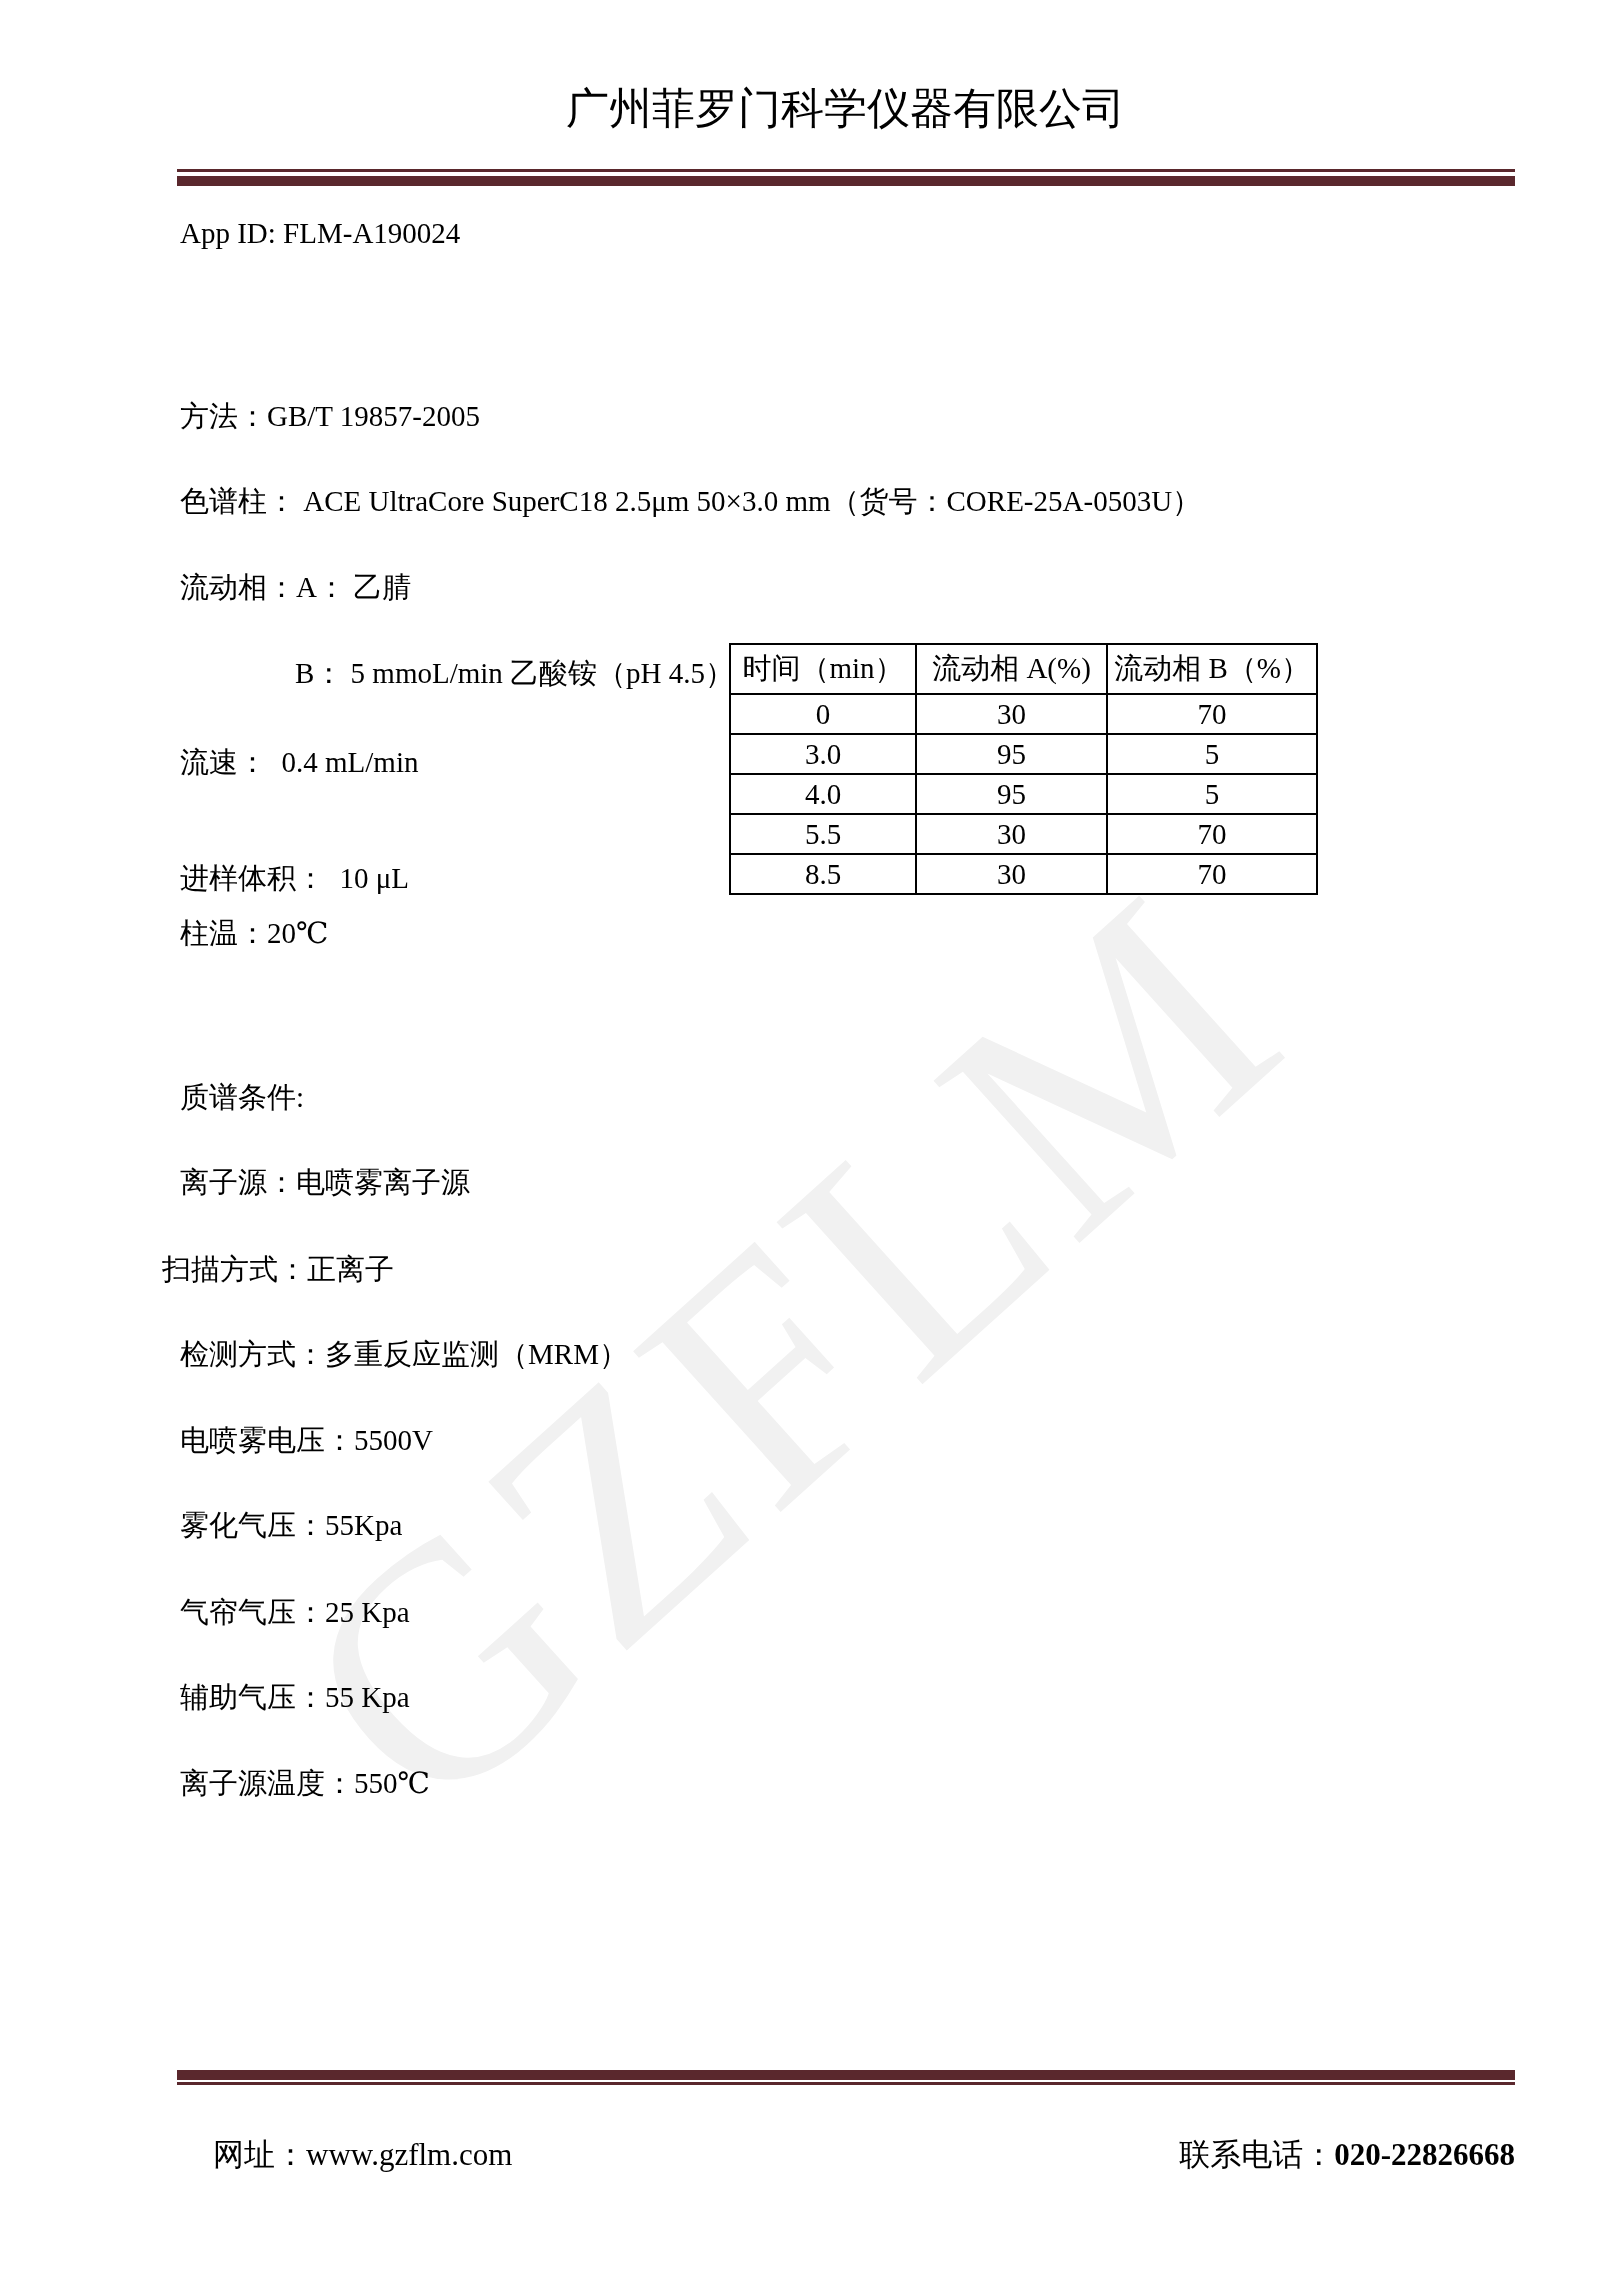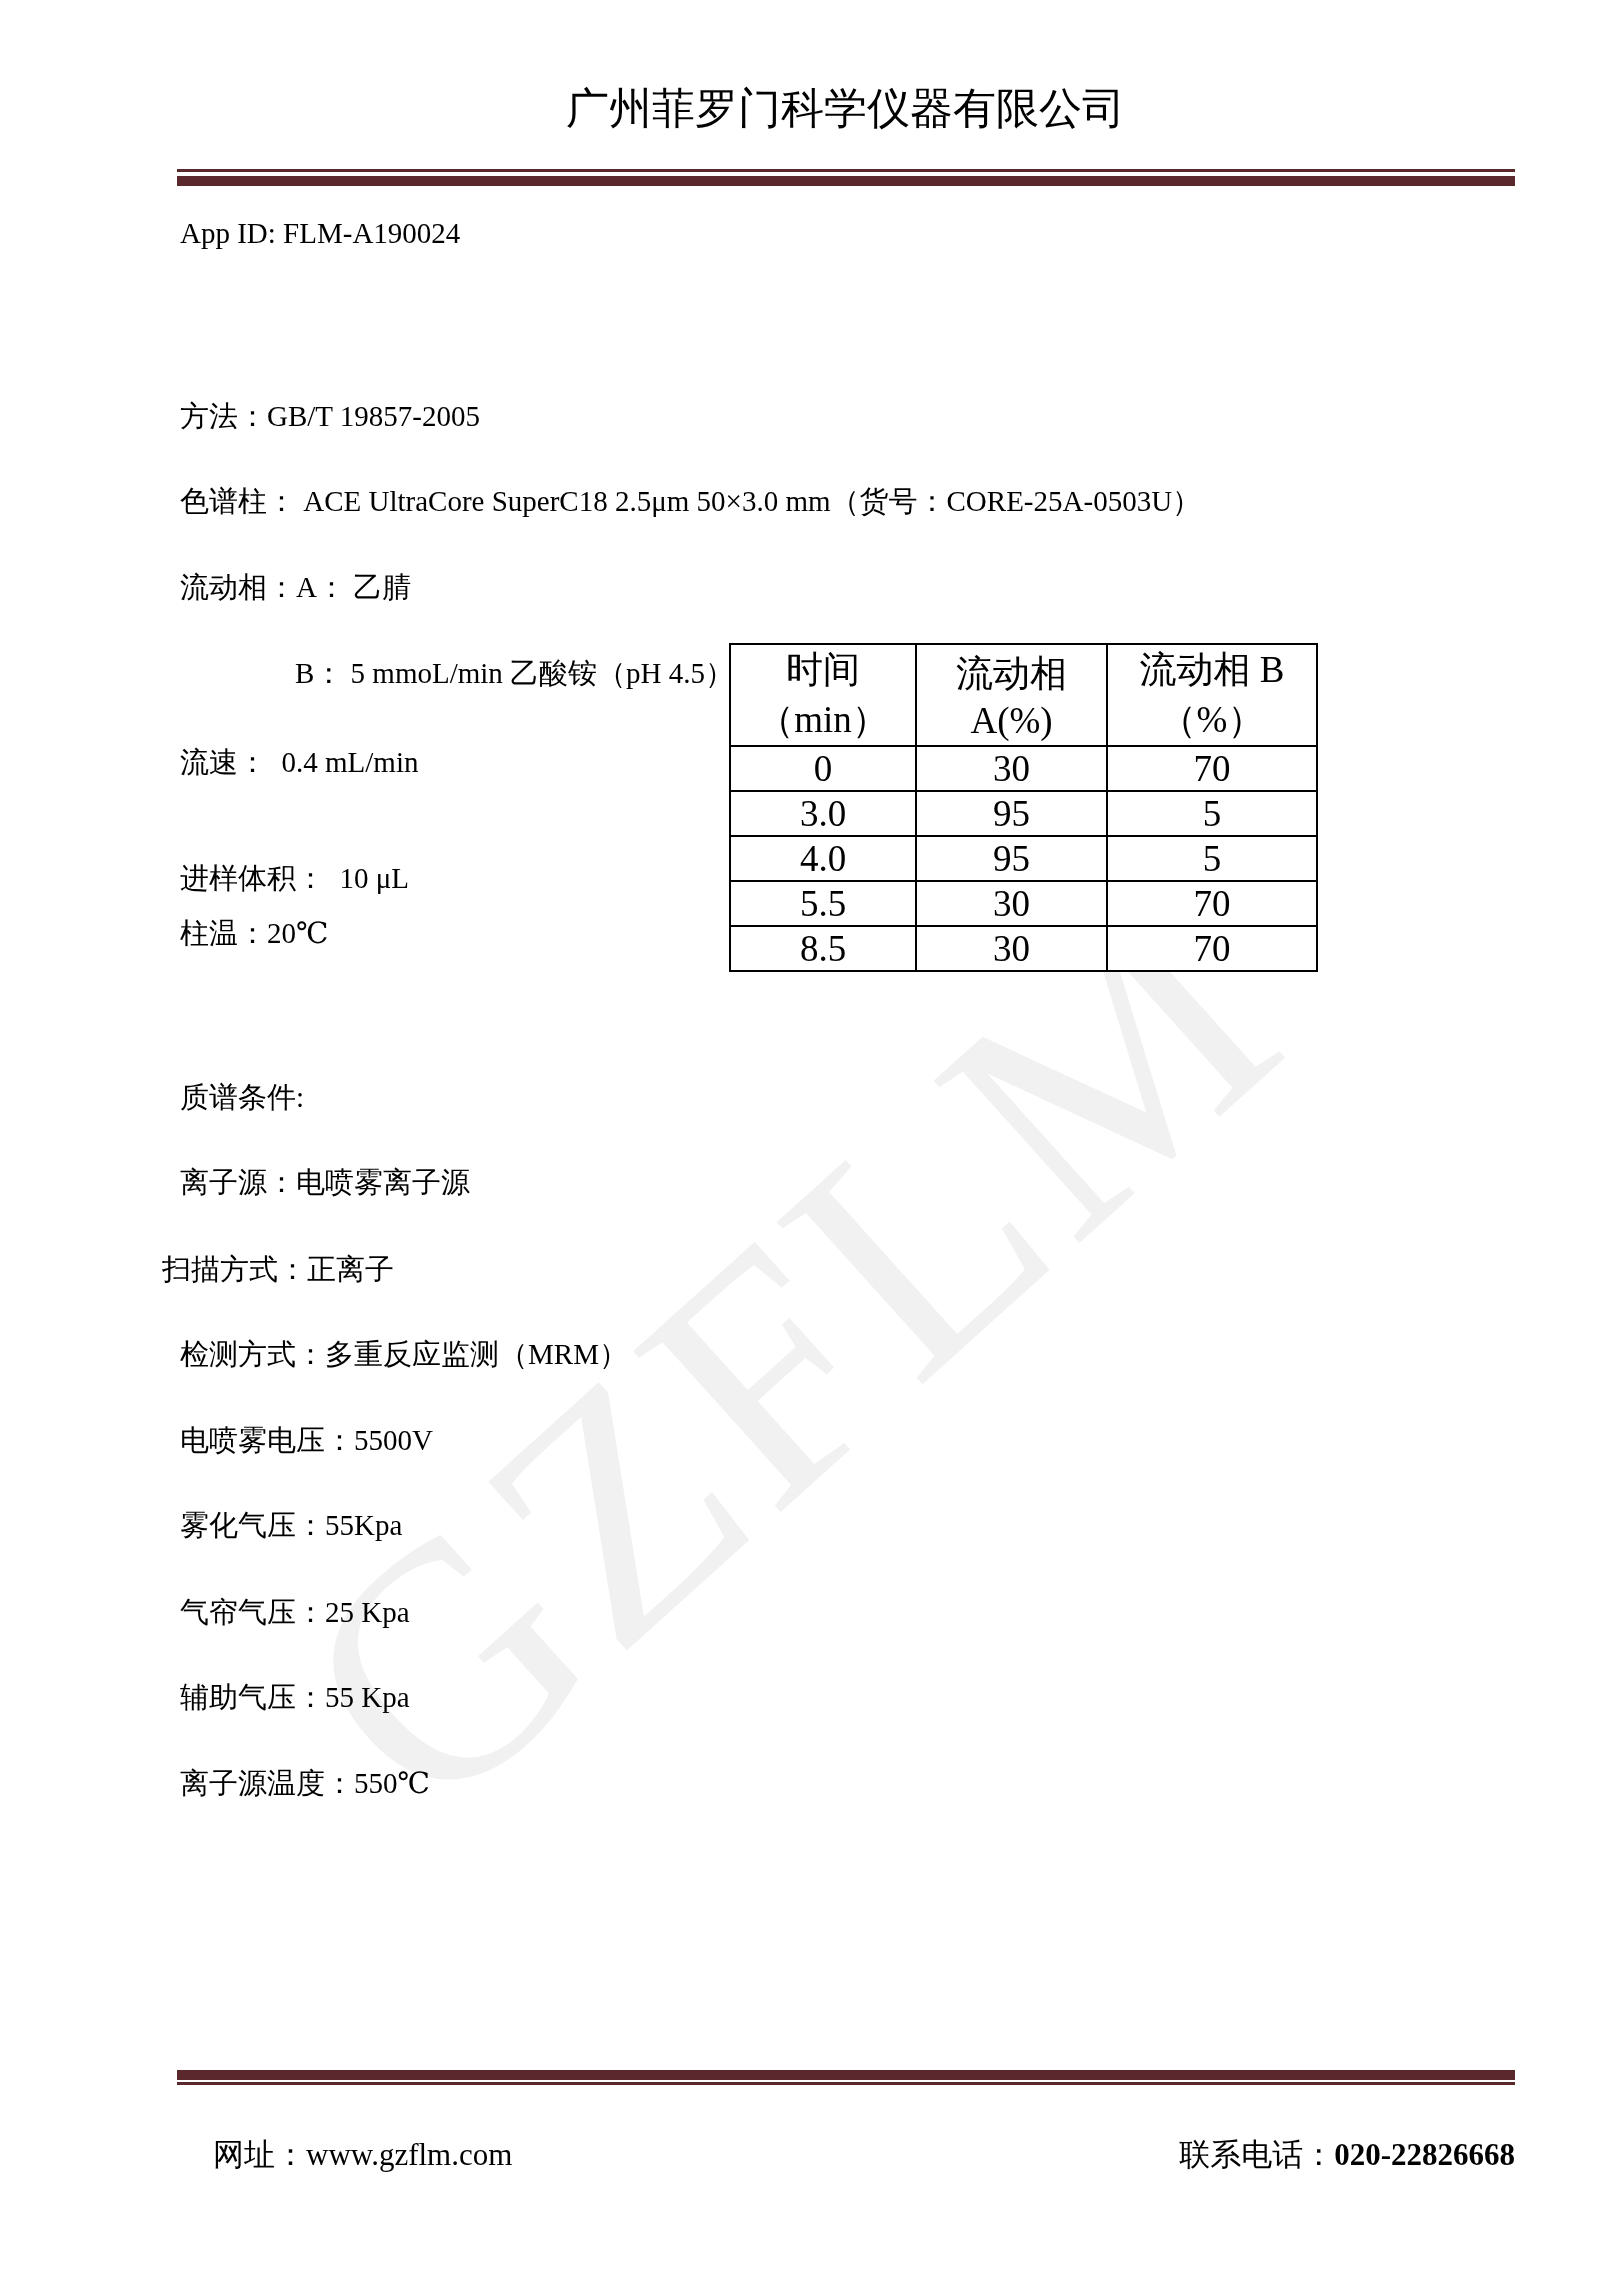--- a/index.html
+++ b/index.html
@@ -35,21 +35,21 @@
 
   table.grad {
     border-collapse:collapse;
     table-layout:fixed;
     background:#fff;
   }
   table.grad td {
     border:2px solid #000;
     text-align:center;
     vertical-align:middle;
-    font-size:37px;
+    font-size:29px;
     padding:0;
   }
   table.grad tr.head td { height:48px; }
   table.grad tr.body td { height:38px; }
   .c1 { width:184px; } .c2 { width:189px; } .c3 { width:208px; }
 
   .footer-text { font-size:31px; line-height:43px; white-space:pre; }
   .bold { font-weight:bold; }
 </style>
 </head>

